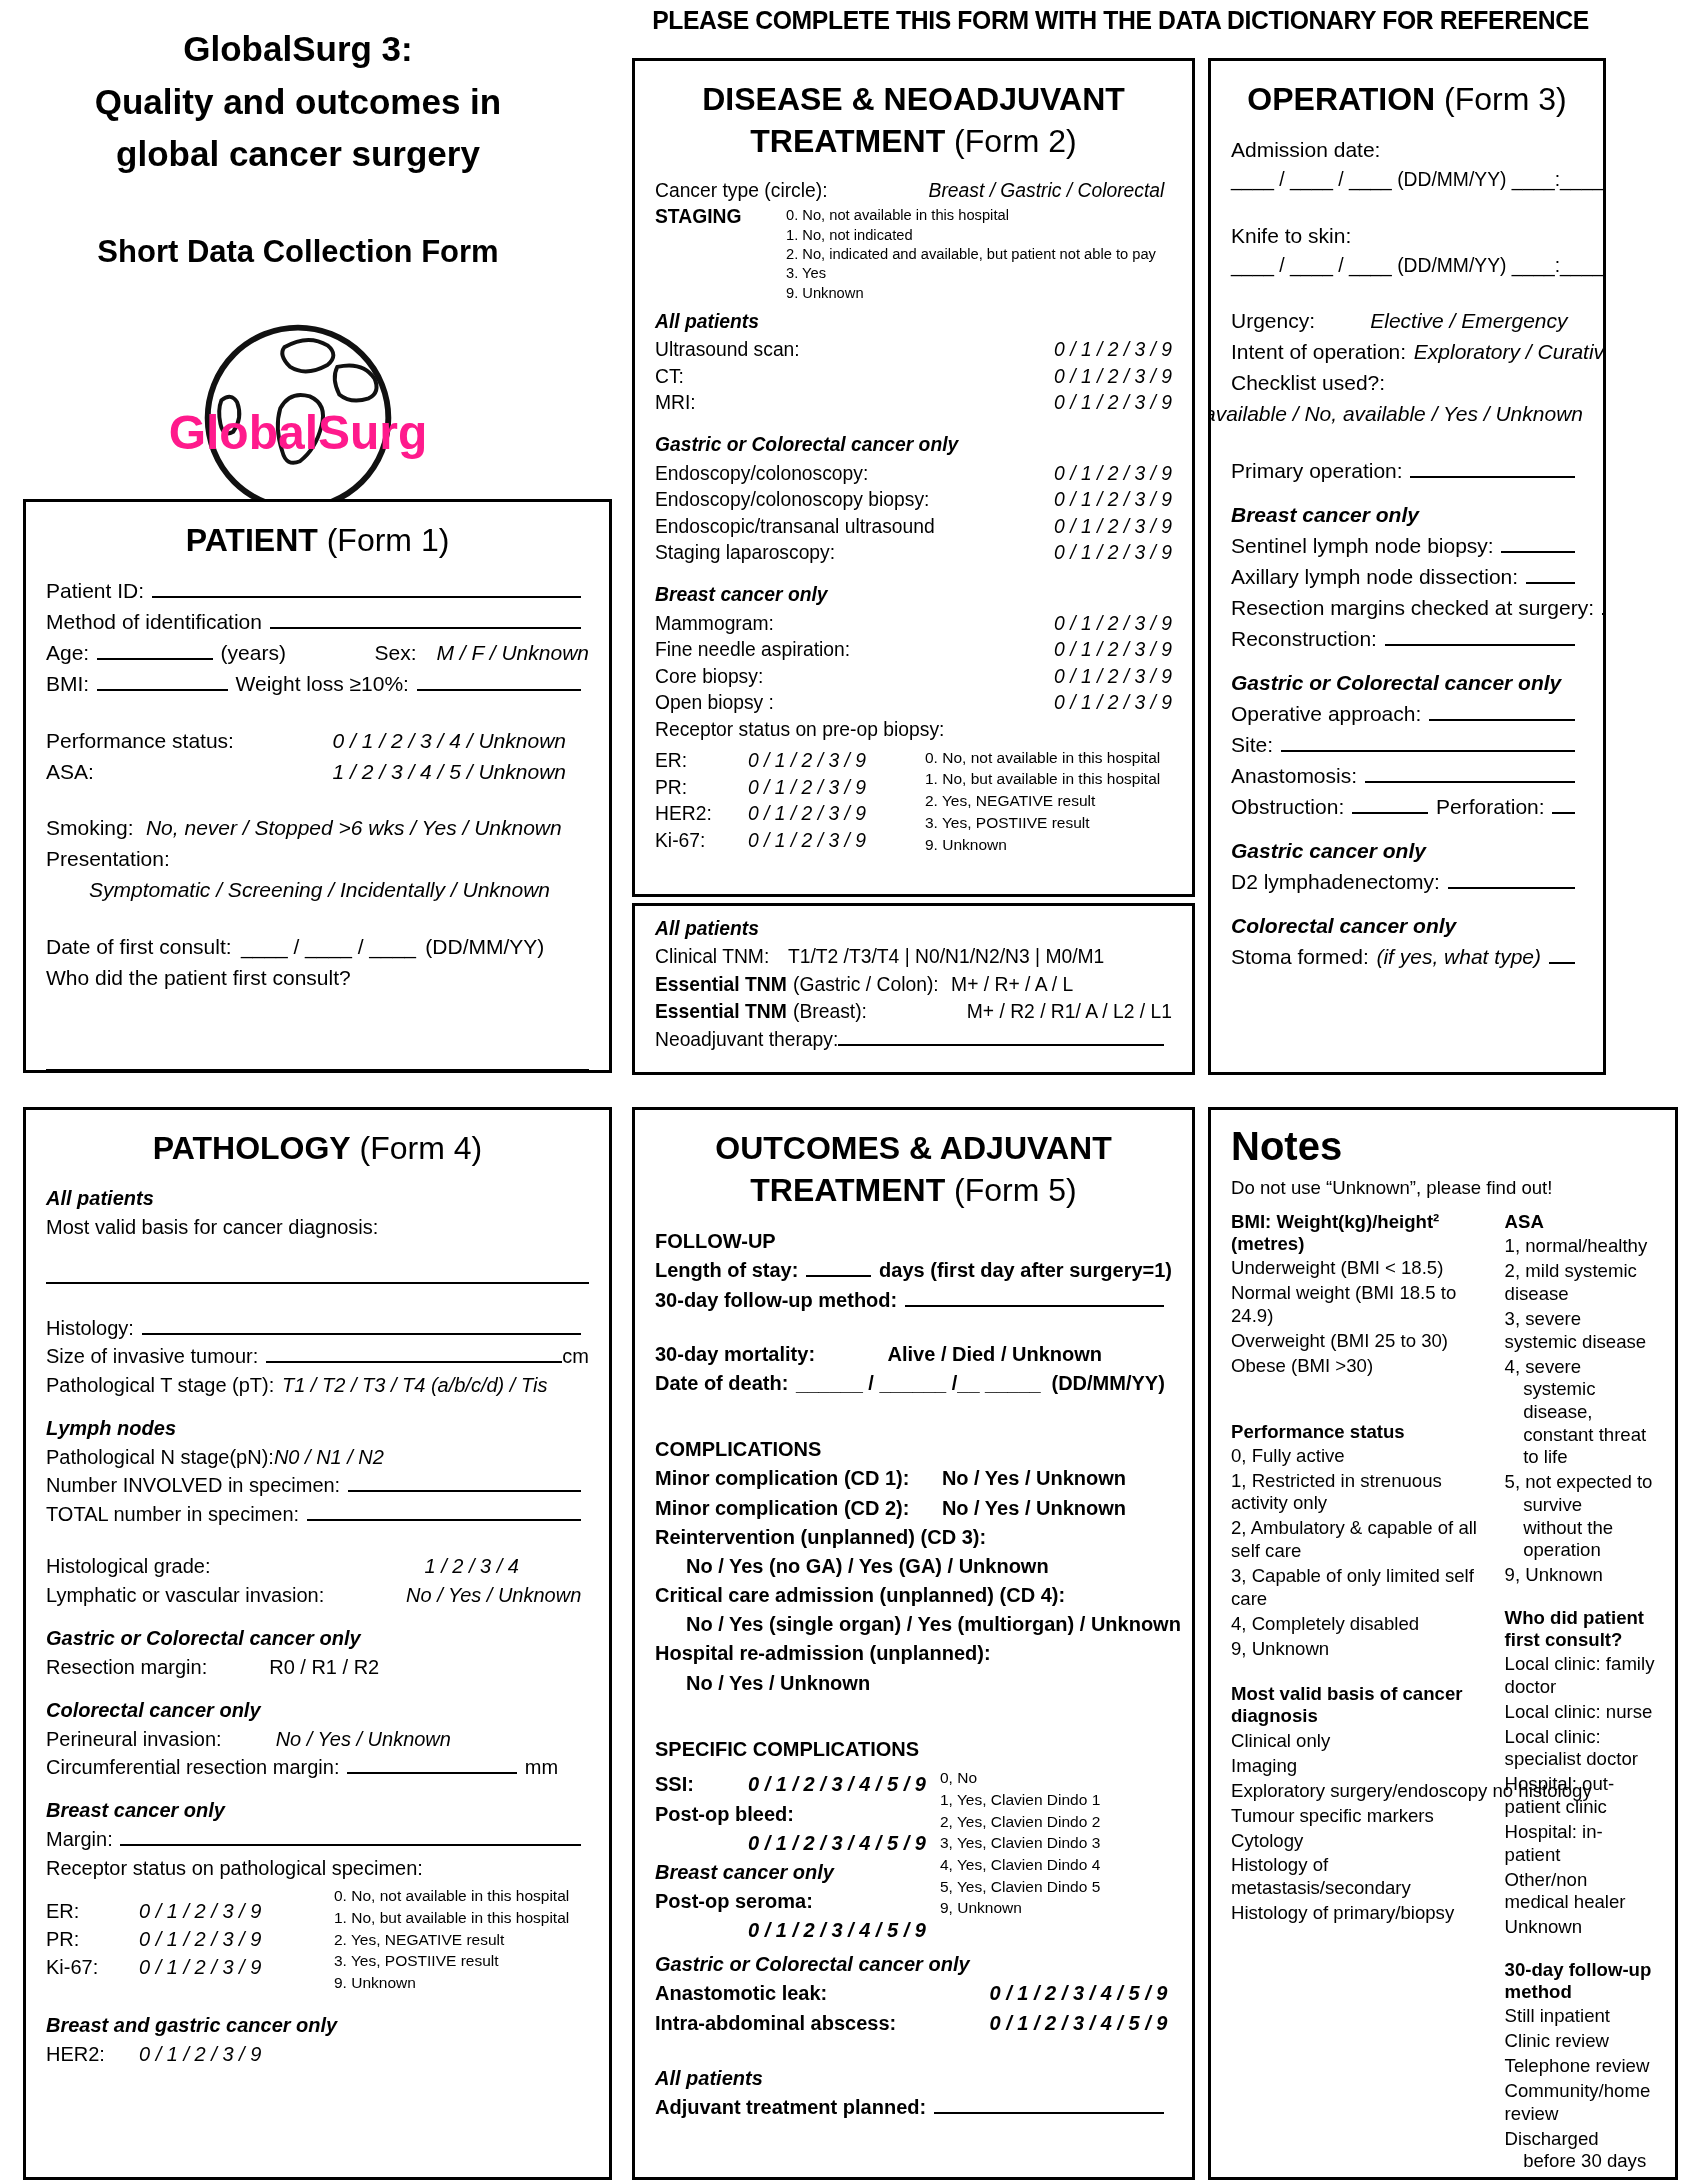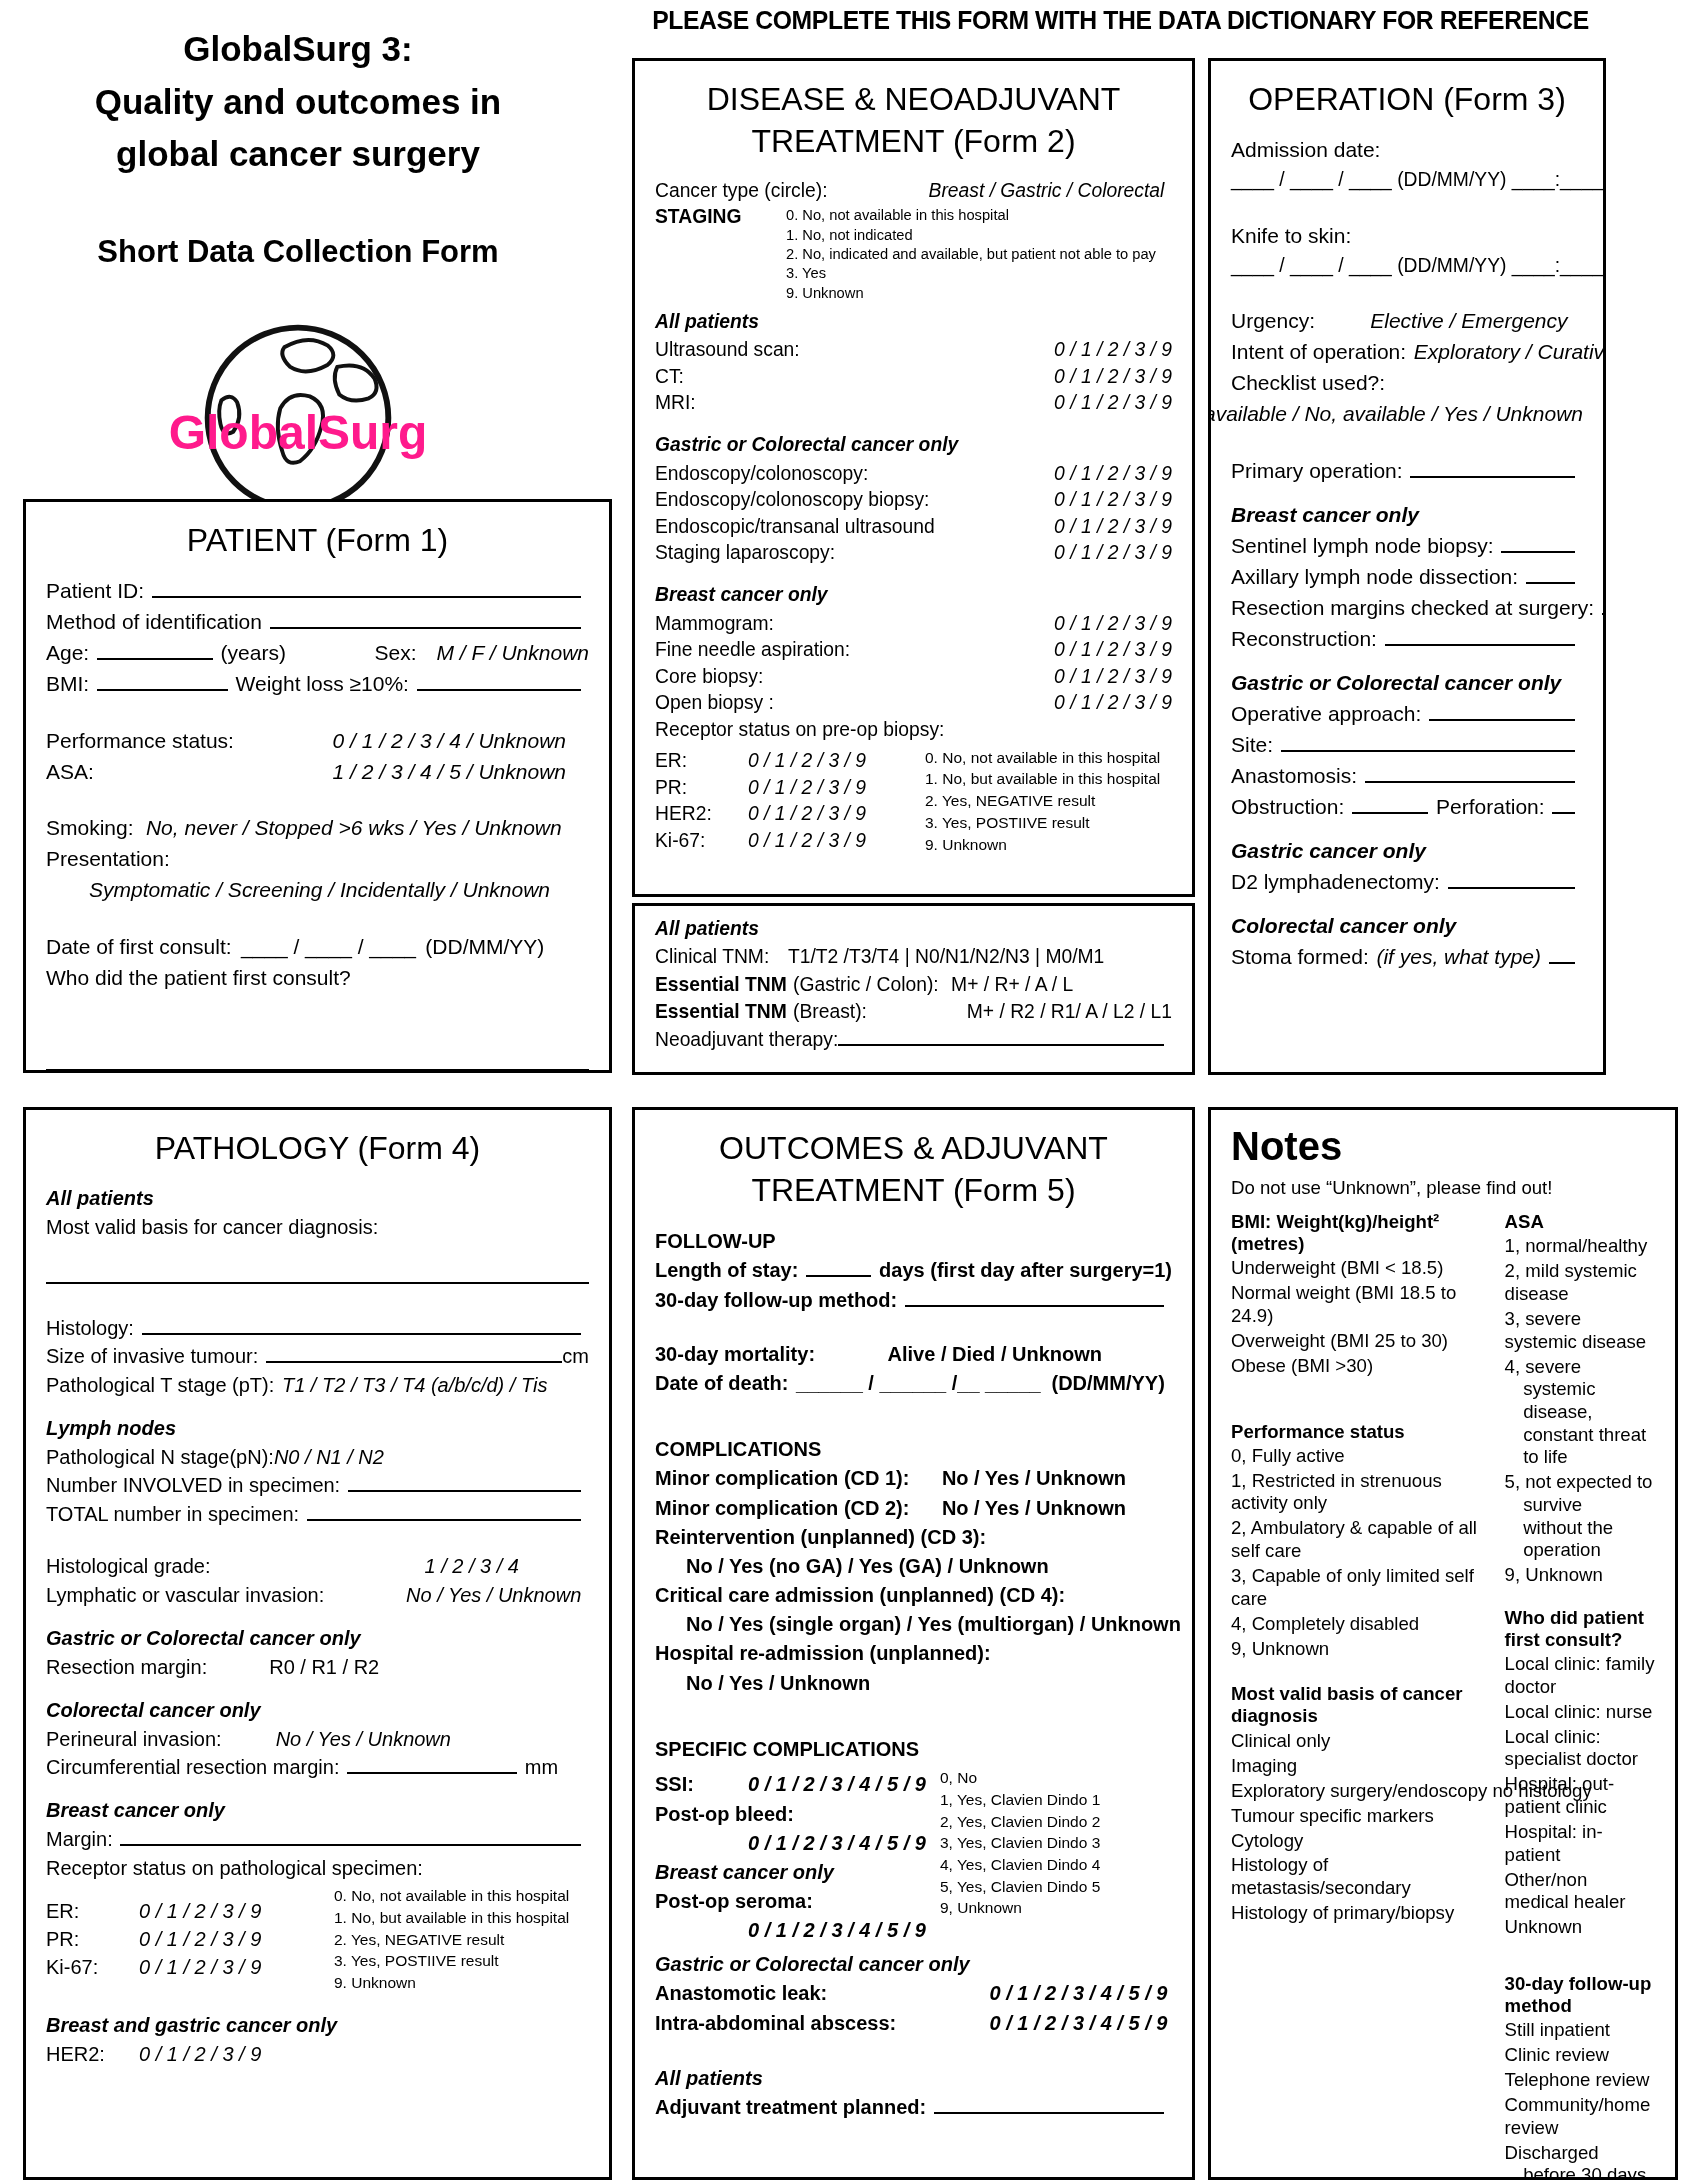--- a/index.html
+++ b/index.html
@@ -1,19 +1,19 @@
 <!DOCTYPE html>
 <html style="font-size:12.4px"><head>
 <meta charset="utf-8">
 <style>
   html,body { margin:0; padding:0; background:#ffffff; }
   body { width:1688px; height:2183px; position:relative; font-family:"Liberation Sans", sans-serif; color:#000; }
   .panel { position:absolute; border:3.1px solid #000; background:#fff; box-sizing:border-box; padding:10.8px 20px; overflow:hidden; }
   .ptitle { text-align:center; font-size:32px; line-height:1.3; margin:7.7px 0 17px; font-weight:normal; }
-  .ptitle b { font-weight:normal; }
+  .ptitle b { font-weight:bold; }
   .row { display:flex; align-items:baseline; margin:7px 0; white-space:nowrap; }
   .it { font-style:italic; }
   .opts { margin-left:auto; font-style:italic; padding-left:7.7px; }
   .optsr { margin-left:auto; padding-left:7.7px; }
   .fill { flex:1 1 auto; height:0; border-bottom:2.3px solid #000; margin:0 7.7px; min-width:23px; }
   .fillw { display:inline-block; height:1.5px; border-bottom:2.3px solid #000; vertical-align:baseline; margin:0 7.7px; }
   .hr { border-bottom:2.3px solid #000; margin:6.2px 0; }
   .sech { font-weight:bold; font-style:italic; margin:20px 0 6.2px; }
   .subh { font-weight:bold; margin:18.6px 0 6.2px; }
   .spacer { height:18.6px; }
@@ -567,21 +567,21 @@
 without the operation</div>
       <div class="nl">9, Unknown</div>
       <div class="nh" style="margin-top:20px">Who did patient first consult?</div>
       <div class="nl">Local clinic: family doctor</div>
       <div class="nl">Local clinic: nurse</div>
       <div class="nl">Local clinic: specialist doctor</div>
       <div class="nl">Hospital: out-patient clinic</div>
       <div class="nl">Hospital: in-patient</div>
       <div class="nl">Other/non medical healer</div>
       <div class="nl">Unknown</div>
-      <div class="nh" style="margin-top:34px">30-day follow-up method</div>
+      <div class="nh" style="margin-top:20px">30-day follow-up method</div>
       <div class="nl">Still inpatient</div>
       <div class="nl">Clinic review</div>
       <div class="nl">Telephone review</div>
       <div class="nl">Community/home review</div>
       <div class="nl hang">Discharged before 30 days
 and not contacted again</div>
     </div>
   </div>
 
 </div>

